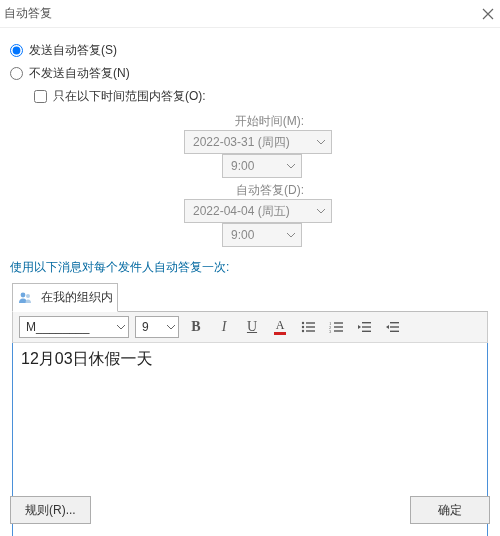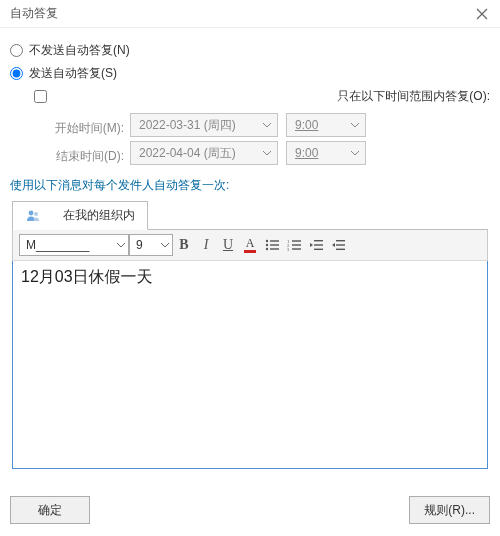--- a/index.html
+++ b/index.html
@@ -10,79 +10,80 @@
     font-size: 12px;
     color: #333;
     background: #fff;
     overflow: hidden;
   }
   .titlebar {
     height: 28px;
     display: flex;
     align-items: center;
     justify-content: space-between;
-    padding: 0 10px;
+    padding: 0 4px;
     border-bottom: 1px solid #eee;
   }
   .titlebar .title { color: #555; font-size: 12px; }
   .titlebar .close {
     width: 16px; height: 16px;
     display: flex; align-items: center; justify-content: center;
     color: #555; cursor: pointer;
   }
   .content { padding: 8px 10px 0 10px; }
   .radio-row { display: flex; align-items: center; margin: 6px 0; }
   .radio-row input[type=radio] { margin: 0 6px 0 0; }
   .sub { margin-left: 24px; }
-  .cb-row { display: flex; align-items: center; margin: 4px 0 8px 0; justify-content: space-between; }
+  .cb-row { display: flex; align-items: center; margin: 4px 0 8px 0; }
   .cb-row input[type=checkbox] { margin: 0 6px 0 0; }
-  .time-row { display: flex; align-items: flex-end; margin: 4px 0; }
+  .time-row { display: flex; align-items: center; margin: 4px 0; flex-direction: column; }
   .time-row .lbl { width: 90px; text-align: right; margin-right: 6px; color: #888; }
   .time-row .combo {
     border: 1px solid #c5c5c5;
     background: #f5f5f5;
     color: #888;
     height: 24px;
     display: flex; align-items: center; justify-content: space-between;
     padding: 0 4px 0 8px;
   }
   .time-row .combo.date { width: 148px; margin-right: 8px; }
-  .time-row .combo.time { width: 80px; text-decoration: underline; }
+  .time-row .combo.time { width: 80px; }
   .combo .chev {
     width: 12px; height: 12px;
     display: flex; align-items: center; justify-content: center;
     color: #888;
   }
   .section-lbl { margin: 12px 0 6px 0; color: #0369a1; }
   .tabs {
     display: flex;
     align-items: flex-end;
     border-bottom: 1px solid #bdbdbd;
     margin: 0 2px;
   }
   .tab {
     display: flex; align-items: center;
-    gap: 22px;
-    padding: 5px 12px;
+    gap: 8px;
+    padding: 5px 4px;
     border: 1px solid #bdbdbd;
     border-bottom: none;
     background: #f7f7f7;
     margin-right: 3px;
     position: relative;
     top: 1px;
     cursor: pointer;
   }
   .tab.active {
     background: #fff;
     border-bottom: 1px solid #fff;
   }
   .tab .ticon { width: 16px; height: 16px; }
   .toolbar {
     display: flex;
     align-items: center;
+    gap: 6px;
     background: #f4f4f4;
     border: 1px solid #c9c9c9;
     border-top: none;
     border-bottom: 1px solid #d9d9d9;
     padding: 4px 6px;
     margin: 0 2px;
   }
   .font-combo, .size-combo {
     border: 1px solid #aaa;
     height: 22px;
@@ -153,27 +154,27 @@
   <span class="title">自动答复</span>
   <span class="close">
     <svg width="12" height="12" viewBox="0 0 12 12">
         <path d="M1 1 L11 11 M11 1 L1 11" stroke="#666" stroke-width="1.2" fill="none"></path>
       </svg>
   </span>
 </div>
 
 <div class="content">
   <label class="radio-row">
+    <input type="radio" name="ar" checked="" style="">
+    <span>发送自动答复(S)</span>
+  </label>
+
+  <label class="radio-row">
     <input type="radio" name="ar" style="">
     <span>不发送自动答复(N)</span>
-  </label>
-
-  <label class="radio-row">
-    <input type="radio" name="ar" checked="" style="">
-    <span>发送自动答复(S)</span>
   </label>
 
   <div class="sub">
     <label class="cb-row">
       <input type="checkbox" style="">
       <span>只在以下时间范围内答复(O):</span>
     </label>
 
     <div class="time-row">
       <span class="lbl">开始时间(M):</span>
@@ -189,21 +190,21 @@
         <span>9:00</span>
         <span class="chev">
             <svg width="10" height="6" viewBox="0 0 10 6">
               <path d="M1 1 L5 5 L9 1" stroke="#888" fill="none"></path>
             </svg>
           </span>
       </div>
     </div>
 
     <div class="time-row">
-      <span class="lbl">结束时间(D):</span>
+      <span class="lbl">自动答复(D):</span>
       <div class="combo date">
         <span>2022-04-04 (周五)</span>
         <span class="chev">
             <svg width="10" height="6" viewBox="0 0 10 6">
               <path d="M1 1 L5 5 L9 1" stroke="#888" fill="none"></path>
             </svg>
           </span>
       </div>
       <div class="combo time">
         <span>9:00</span>
@@ -291,15 +292,15 @@
       </svg>
     </div>
   </div>
 
   <div class="editor-wrap">
     <textarea class="editor" style="">12月03日休假一天</textarea>
   </div>
 </div>
 
 <div class="footer">
+  <div class="btn">规则(R)...</div>
   <div class="btn">确定</div>
-  <div class="btn">规则(R)...</div>
 </div>
 
 </body></html>

